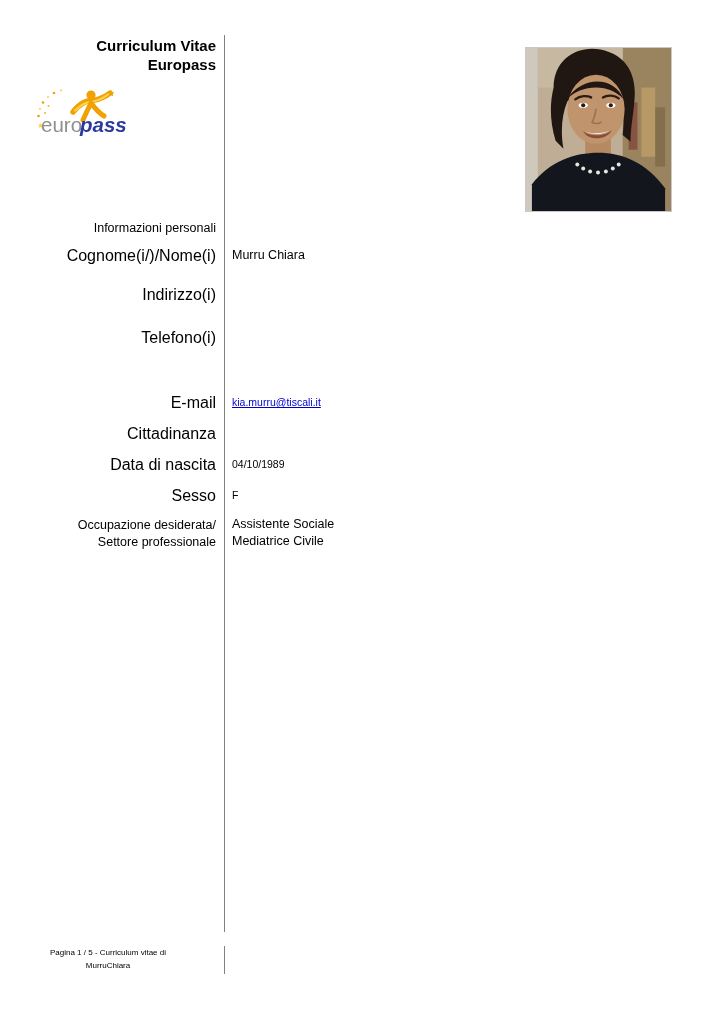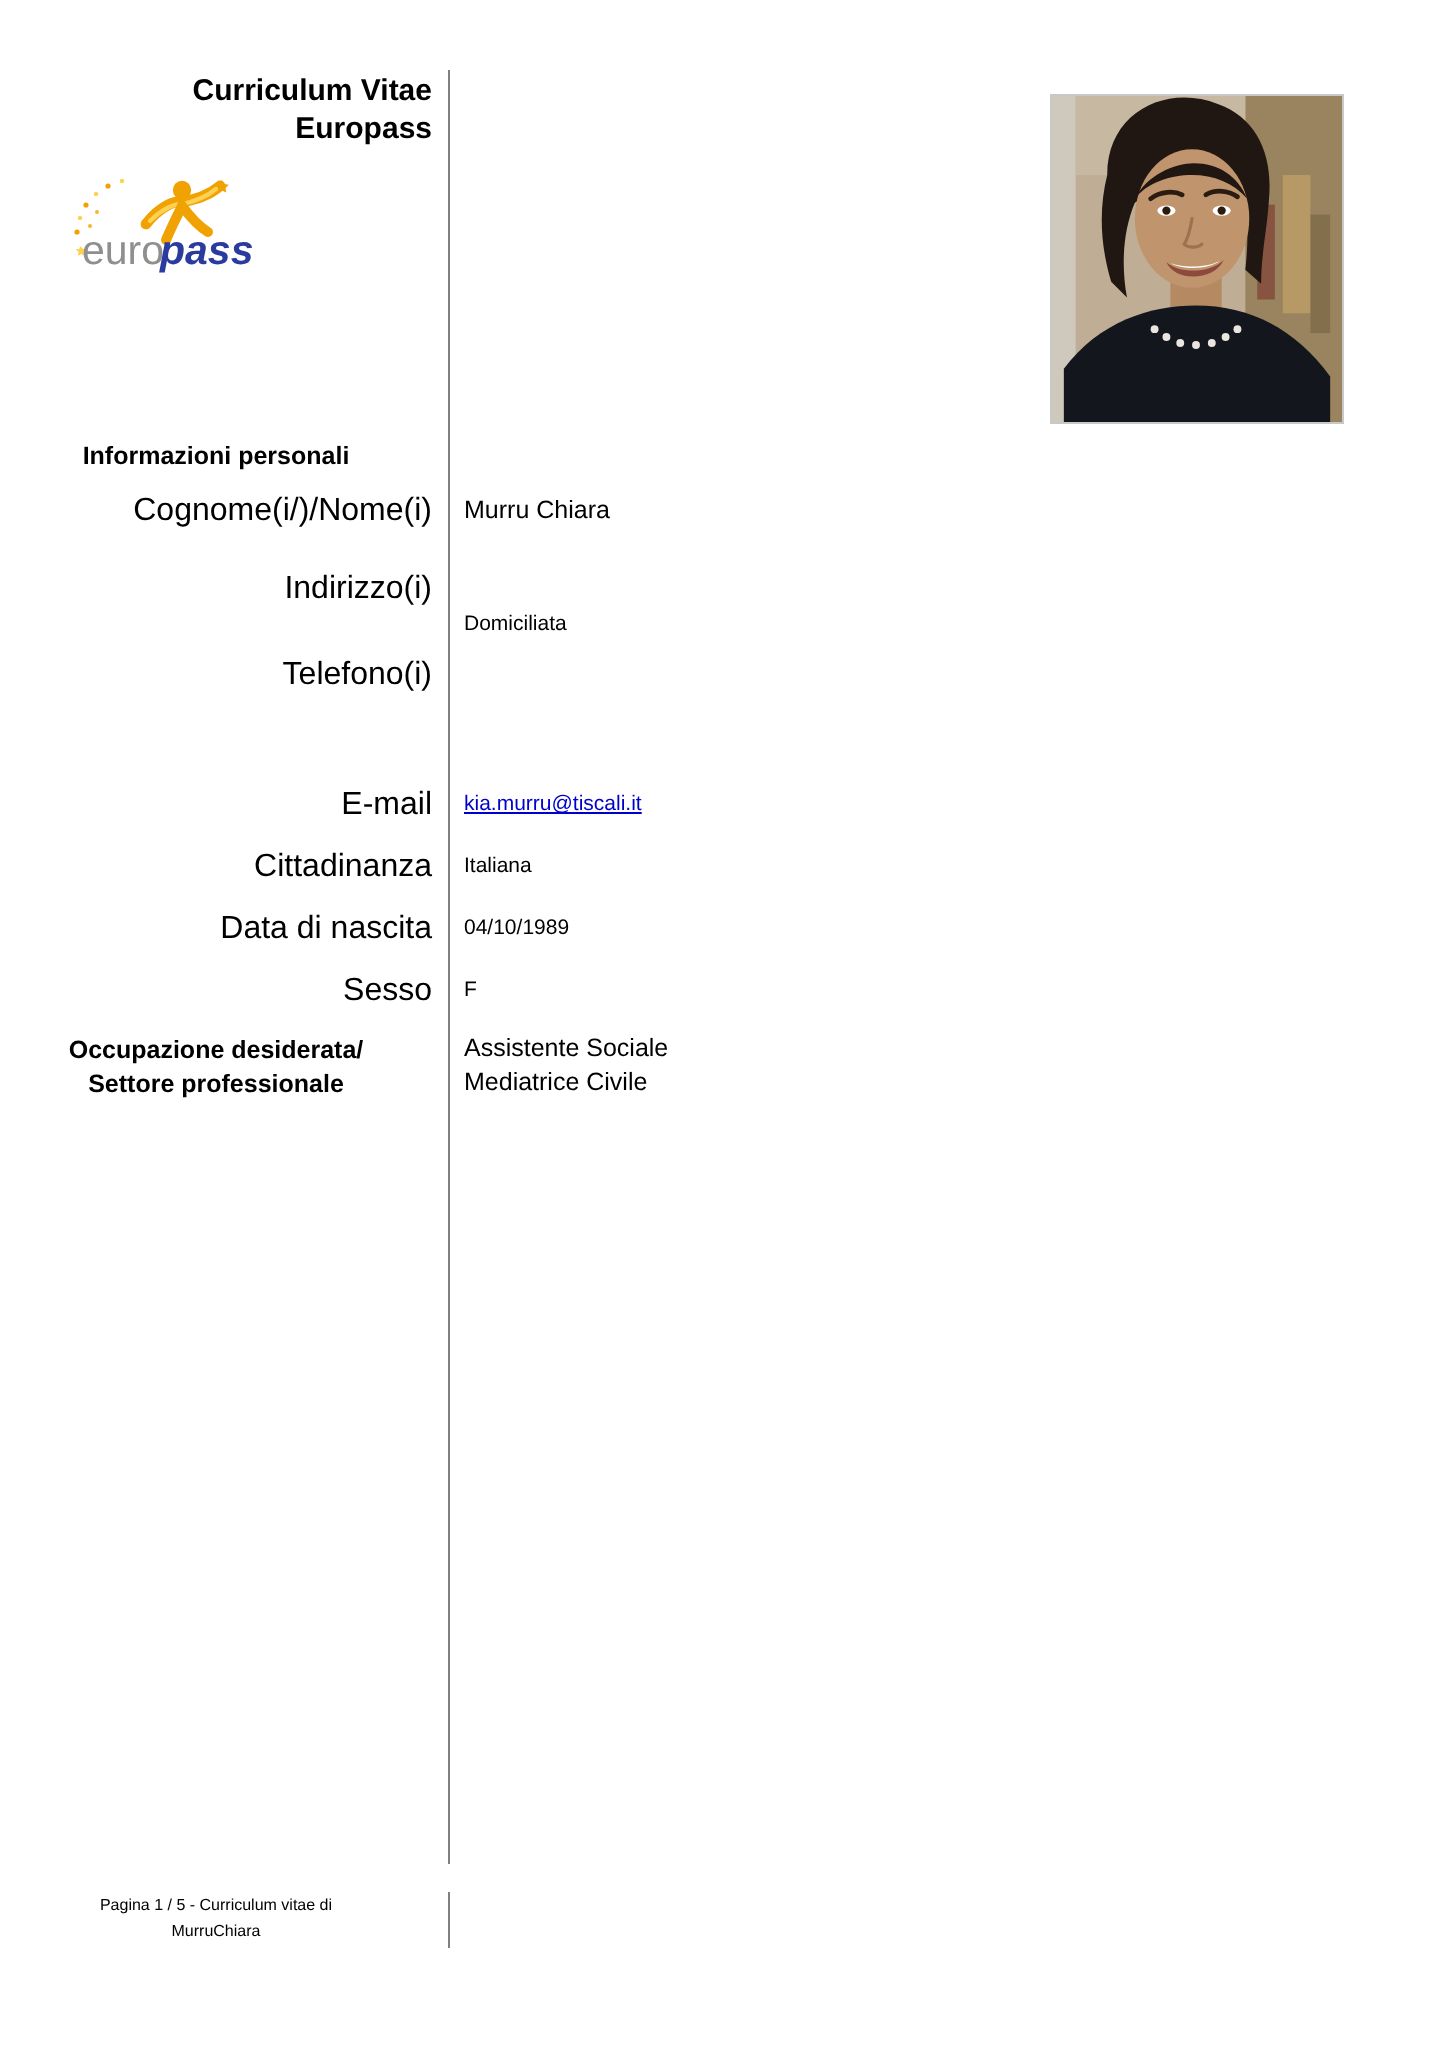--- a/index.html
+++ b/index.html
@@ -24,22 +24,22 @@
     position:absolute; left:0; top:36px; width:216px;
     text-align:right; font-weight:bold; font-size:15px; line-height:19px;padding-left:28px;
   }
   .logo-box { position:absolute; left:33px; top:86px; width:104px; height:52px; }
   .photo-box {
     position:absolute; left:525px; top:47px; width:147px; height:165px;
     border:1px solid #c8c8c8;
   }
   .photo-box svg { display:block; width:100%; height:100%; }
   .section-heading {
-    position:absolute; left:0; width:216px; text-align:center;
-    font-weight:bold; font-size:12.5px; line-height:17px;
+    position:absolute; left:0; width:216px; text-align:right;
+    font-weight:normal; font-size:12.5px; line-height:17px;
   }
   .lbl {
     position:absolute; left:0; width:216px; text-align:right;
     font-size:16px; line-height:13px; color:#000;
   }
   .val {
     position:absolute; left:232px; width:280px;
     font-size:10.5px; line-height:13px; color:#000;
   }
   .val.bold-lg { font-weight:normal; font-size:12.5px; line-height:17px; }
@@ -137,31 +137,29 @@
       </g>
     </svg>
   </div>
 
   <div class="section-heading" style="top:220px">Informazioni personali</div>
 
   <div class="lbl" style="top:249px">Cognome(i/)/Nome(i)</div>
   <div class="val bold-lg" style="top:247px">Murru Chiara</div>
 
   <div class="lbl" style="top:288px">Indirizzo(i)</div>
-  <div class="val" style="top:306px">Domiciliata</div>
 
   <div class="lbl" style="top:331px">Telefono(i)</div>
 
   <div class="lbl" style="top:396px">E-mail</div>
   <div class="val" style="top:396px">
     <a class="email-link" href="#">kia.murru@tiscali.it</a>
   </div>
 
   <div class="lbl" style="top:427px">Cittadinanza</div>
-  <div class="val" style="top:427px">Italiana</div>
 
   <div class="lbl" style="top:458px">Data di nascita</div>
   <div class="val" style="top:458px">04/10/1989</div>
 
   <div class="lbl" style="top:489px">Sesso</div>
   <div class="val" style="top:489px">F</div>
 
   <div class="section-heading" style="top:517px">
     <div>Occupazione desiderata/</div>
     <div>Settore professionale</div>

